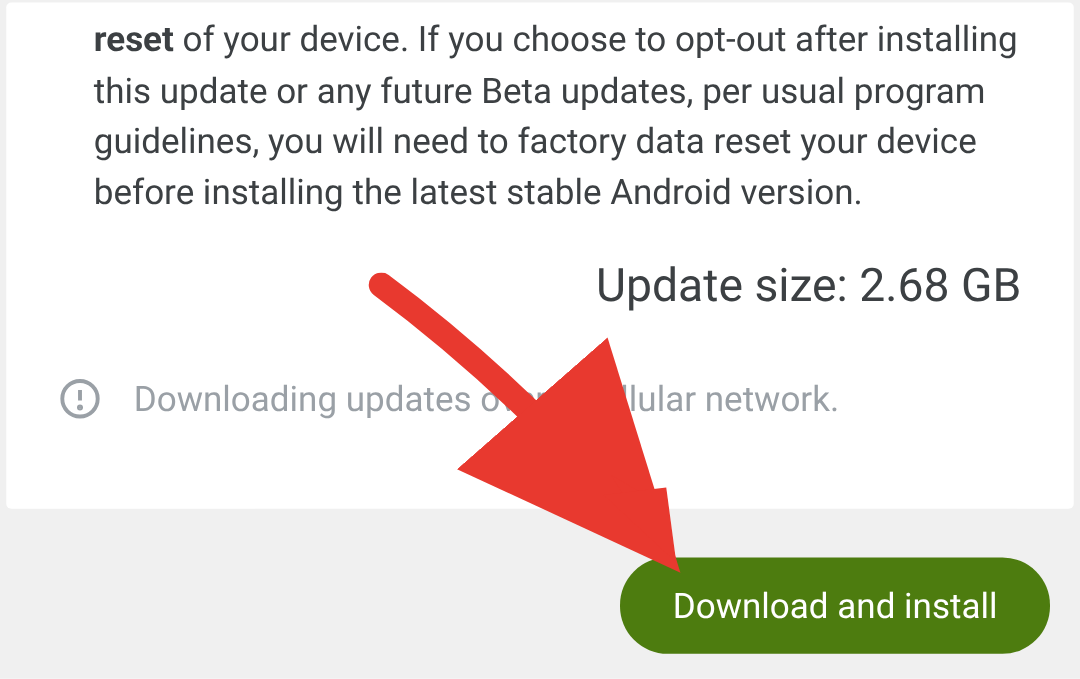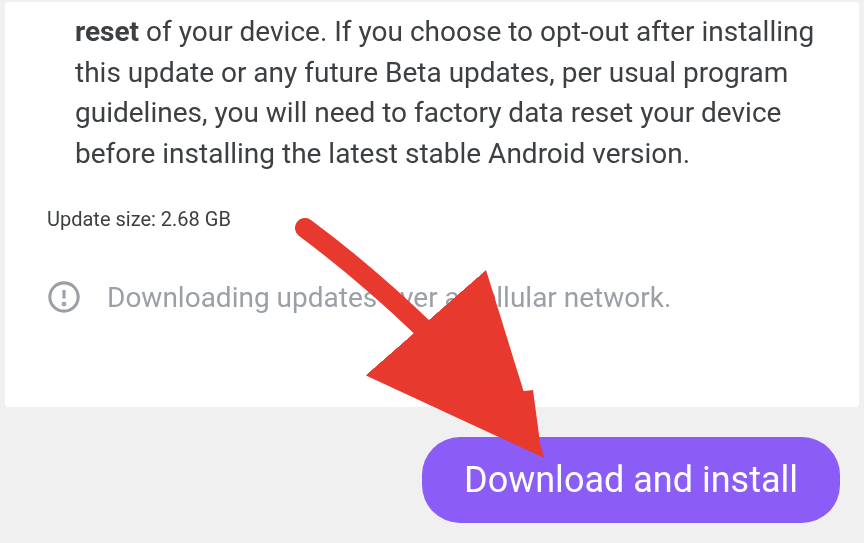--- a/index.html
+++ b/index.html
@@ -28,24 +28,25 @@
       font-size: 28px;
       line-height: 1.45;
       color: #3c4043;
       margin-bottom: 32px;
       margin-left: 28px;
     }
     .description .bold-word {
       font-weight: 700;
     }
     .update-size {
-      font-size: 20px;
+      font-size: 37px;
       color: #3c4043;
       line-height: 1.3;
       margin-bottom: 48px;
+      text-align: right;
     }
     .warning-row {
       display: flex;
       align-items: center;
       gap: 26px;
       color: #9aa0a6;
     }
     .warning-icon-wrap {
       display: inline-flex;
       align-items: center;
@@ -60,26 +61,26 @@
       color: #9aa0a6;
       white-space: nowrap;
       overflow: hidden;
     }
     .button-bar {
       position: absolute;
       bottom: 20px;
       right: 24px;
     }
     .download-button {
-      background: #8b5cf6;
+      background: #4d7c0f;
       color: #ffffff;
       border: none;
       border-radius: 38px;
       padding: 22px 42px;
-      font-size: 36px;
+      font-size: 28px;
       font-weight: 400;
       cursor: pointer;
       font-family: inherit;
     }
     .arrow-annotation {
       position: absolute;
       top: 218px;
       left: 283px;
       pointer-events: none;
       z-index: 10;

